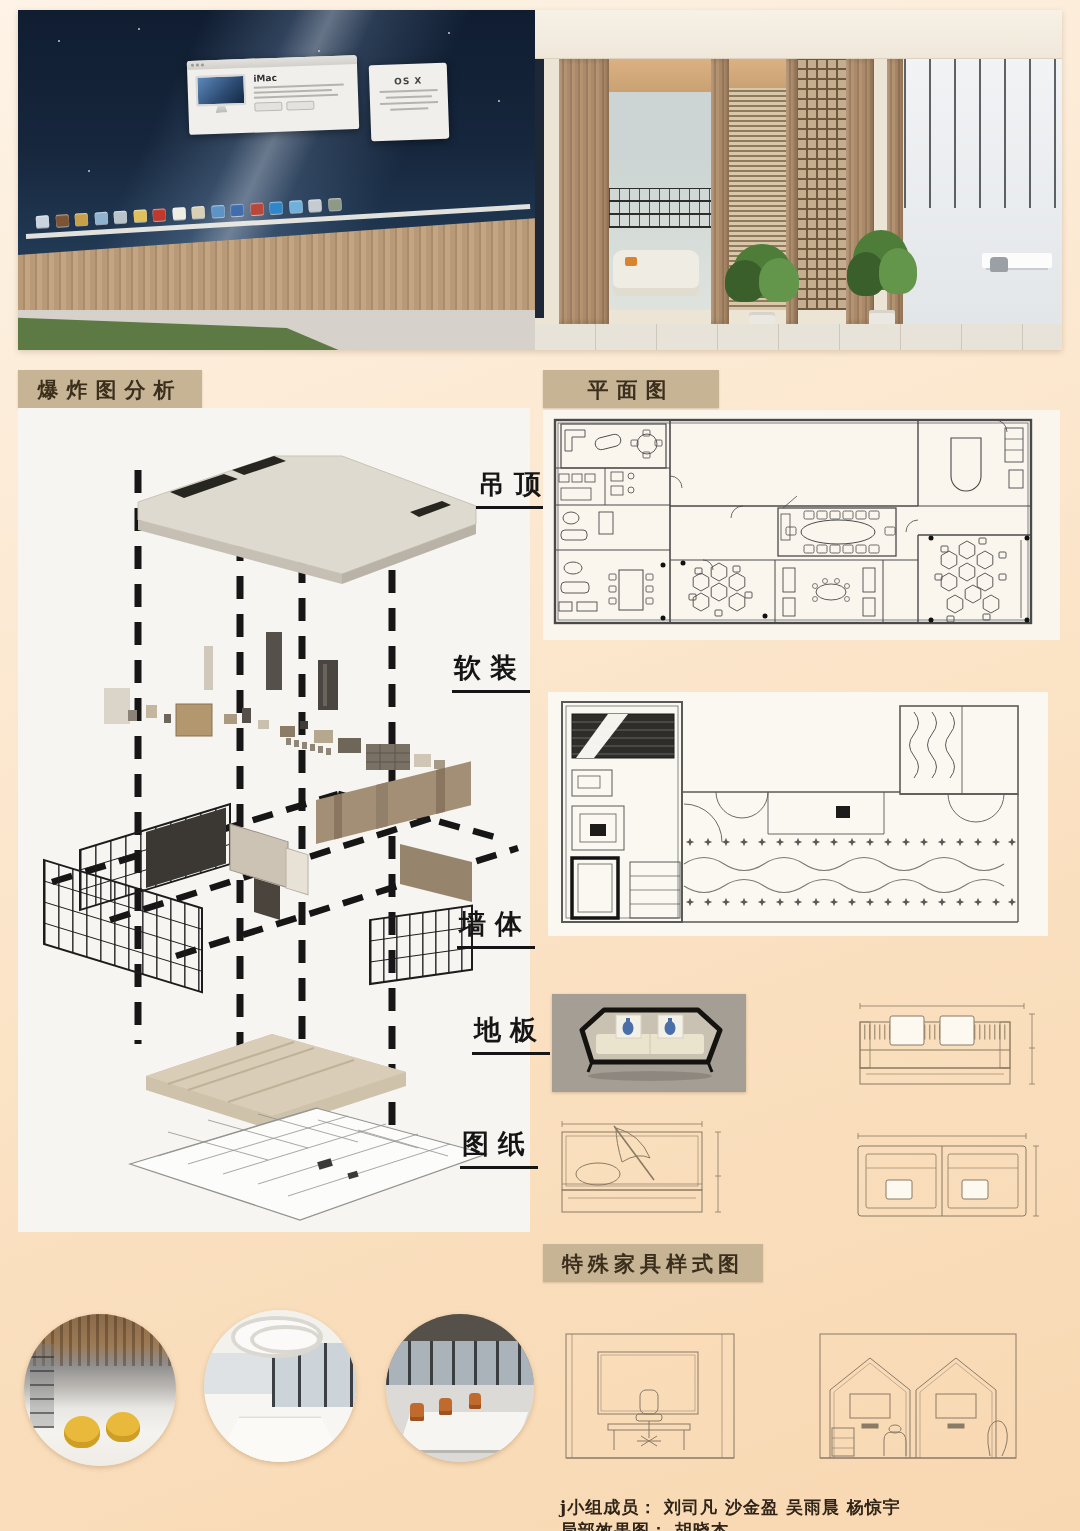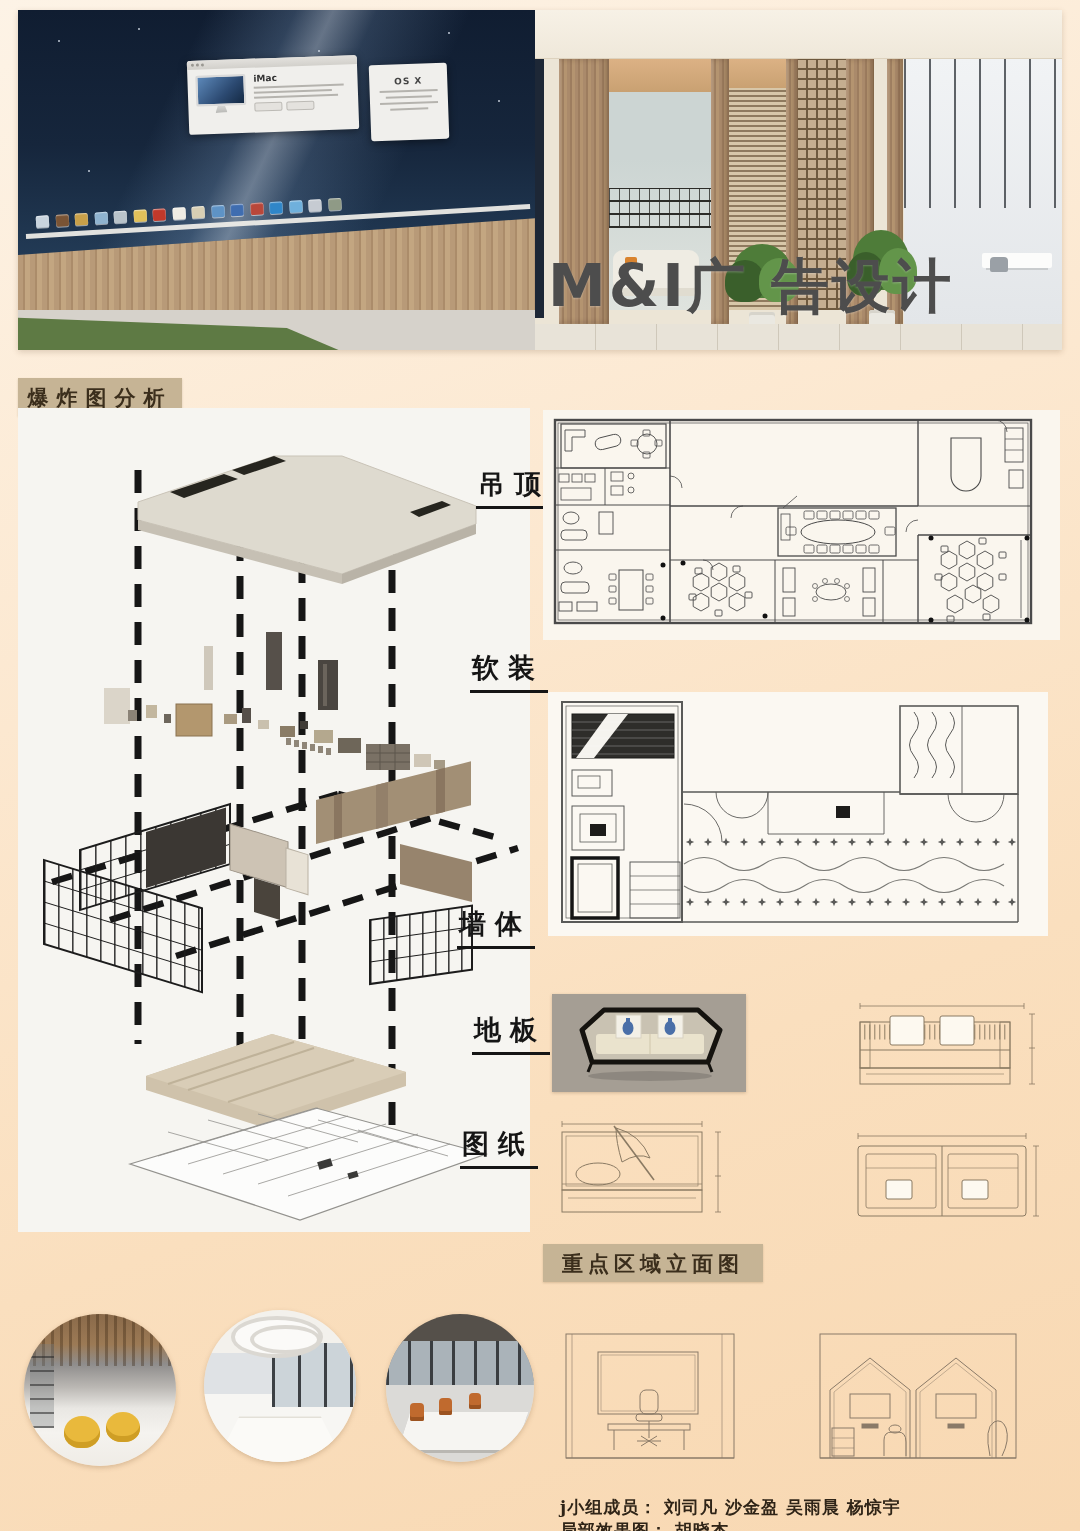--- a/index.html
+++ b/index.html
@@ -202,25 +202,25 @@
       <div class="plant" style="left:318px;bottom:20px;width:58px;height:100px">
         <div class="fol" style="left:0;top:0;width:56px;height:60px;background:#4e7c39"></div>
         <div class="fol" style="left:-6px;top:22px;width:38px;height:44px;background:#3a5f2b"></div>
         <div class="fol" style="left:26px;top:18px;width:38px;height:46px;background:#63954a"></div>
         <div class="pot"></div>
       </div>
       <div id="screen-edge" class="abs"></div>
       <div id="ceiling" class="abs"></div>
       <div id="floorstrip" class="abs"></div>
     </div>
-    <div id="hero-title" class="abs">M&amp;I广 告设计</div>
-  </div>
-
-  <div class="bar abs" style="left:18px;top:378px;width:164px">爆炸图分析</div>
-  <div class="bar abs" style="left:543px;top:1244px;width:220px;letter-spacing:5px">重点区域立面图</div>
+  </div>
+
+  <div class="bar abs" style="left:18px;top:370px;width:184px">爆炸图分析</div>
+  <div class="bar abs" style="left:543px;top:370px;width:176px">平面图</div>
+  <div class="bar abs" style="left:543px;top:1244px;width:220px;letter-spacing:5px">特殊家具样式图</div>
 
   <div id="exploded-panel" class="abs">
     <svg viewBox="0 0 512 824" width="512" height="824">
 
       <g stroke="#161616" stroke-width="7" stroke-dasharray="23 15">
         <line x1="120" y1="62" x2="120" y2="636"></line>
         <line x1="222" y1="92" x2="222" y2="700"></line>
         <line x1="284" y1="114" x2="284" y2="800"></line>
         <line x1="374" y1="124" x2="374" y2="726"></line>
       </g>
@@ -327,21 +327,21 @@
         <path d="M112,756 L298,700 L468,746 L282,812 Z"></path>
         <path d="M140,748 L300,700 M170,756 L330,708 M205,766 L368,716 M240,776 L400,726 M270,788 L432,736" stroke-width=".8" fill="none"></path>
         <path d="M150,724 L250,752 M190,712 L290,740 M240,706 L340,734 M300,712 L400,740 M340,722 L430,748" stroke-width=".8" fill="none"></path>
         <rect x="300" y="752" width="14" height="8" transform="rotate(-17 307 756)" fill="#3a3a38" stroke="none"></rect>
         <rect x="330" y="764" width="10" height="6" transform="rotate(-17 335 767)" fill="#3a3a38" stroke="none"></rect>
       </g>
     </svg>
   </div>
 
   <div class="llabel abs" style="left:476px;top:466px">吊顶</div>
-  <div class="llabel abs" style="left:470px;top:650px">软装</div>
+  <div class="llabel abs" style="left:452px;top:650px">软装</div>
   <div class="llabel abs" style="left:457px;top:906px">墙体</div>
   <div class="llabel abs" style="left:472px;top:1012px">地板</div>
   <div class="llabel abs" style="left:460px;top:1126px">图纸</div>
 
   <div id="floorplan-panel" class="abs">
     <svg viewBox="0 0 517 228" width="517" height="228" fill="none" stroke="#4a4a4a">
       <defs>
         <rect id="ch" width="10" height="8" rx="1.5"></rect>
         <polygon id="hx" points="0,-9 7.8,-4.5 7.8,4.5 0,9 -7.8,4.5 -7.8,-4.5"></polygon>
         <rect id="mch" width="7" height="6" rx="1"></rect>

